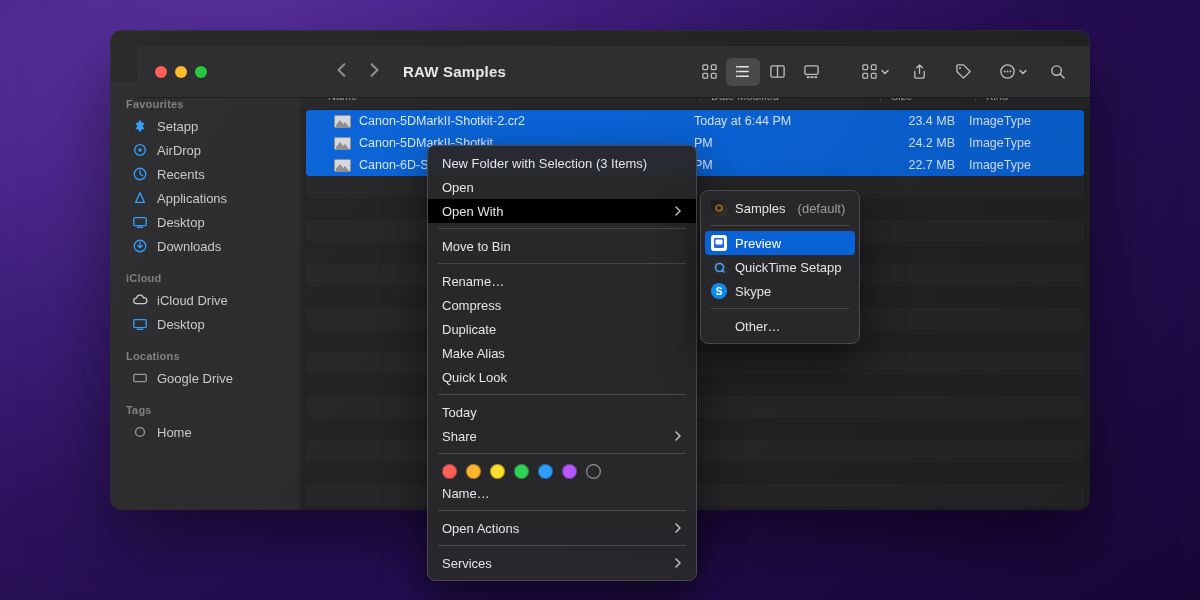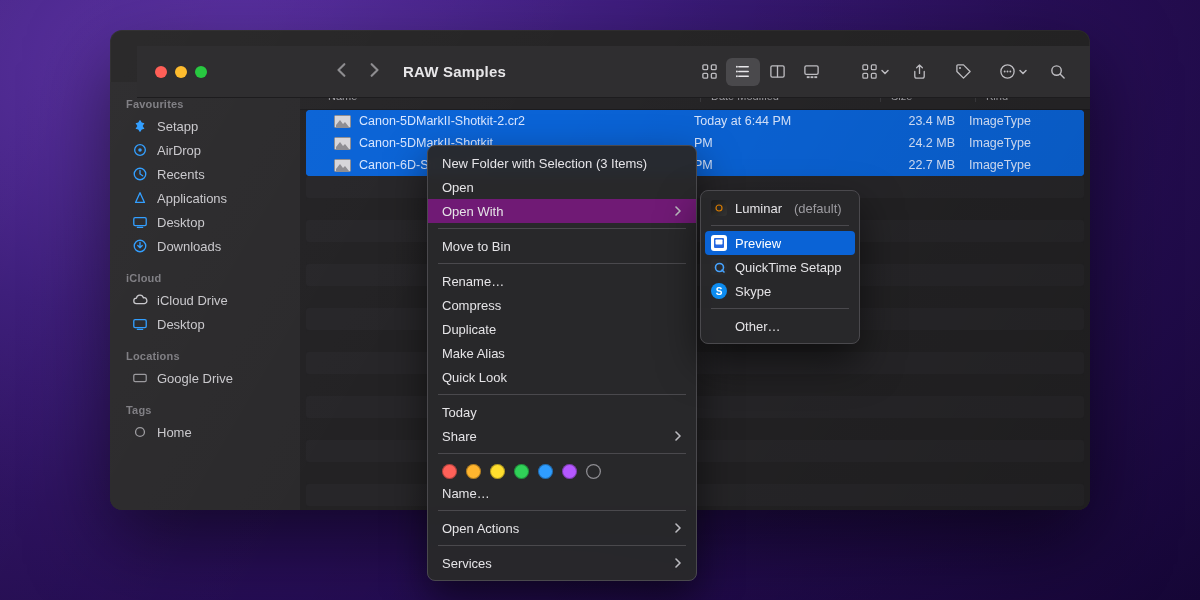--- a/index.html
+++ b/index.html
@@ -59,21 +59,21 @@
   .row-group { border:0; border-radius:4px; overflow:hidden; margin:0 6px; box-shadow: 0 0 0 2px #0a63d6 inset; }
 
   .stripe:nth-child(odd) { background:#272629; }
   .stripe:nth-child(even) { background:#232224; }
   .stripes { margin:0 6px; }
   .stripes .stripe { height:22px; border-radius:3px; }
 
   
   .menu { position:absolute; left:427px; top:145px; width:270px; background:rgba(40,40,42,0.97); border:1px solid #4a494d; border-radius:8px; box-shadow:0 18px 40px rgba(0,0,0,0.55); padding:5px 0; z-index:10; font-size:13px; color:#e5e4e7; backdrop-filter: blur(6px); }
   .mi { padding:4px 14px; display:flex; align-items:center; height:24px; }
-  .mi.hi { background:#701a75;text-align:right; }
+  .mi.hi { background:#000000;text-align:right; }
   .mi .arrow { margin-left:auto; color:#bcbbc0; }
   .msep { height:1px; background:#4a494d; margin:5px 10px; }
   .tag-row { display:flex; gap:9px; padding:5px 14px 2px; }
   .tag-dot { width:15px; height:15px; border-radius:50%; box-shadow:0 0 0 1px rgba(0,0,0,.3) inset; }
 
   
   .submenu { position:absolute; left:700px; top:190px; width:160px; background:rgba(40,40,42,0.97); border:1px solid #4a494d; border-radius:8px; box-shadow:0 18px 40px rgba(0,0,0,0.55); padding:5px 0; z-index:11; font-size:13px; color:#e5e4e7; }
   .smi { padding:4px 10px; display:flex; align-items:center; gap:8px; height:24px; }
   .smi .aico { width:16px; height:16px; border-radius:3px; display:flex; align-items:center; justify-content:center; font-size:10px; }
   .smi.sel { background:#0a63d6; color:#fff; border-radius:4px; margin:0 4px; padding:4px 6px; }
@@ -433,21 +433,21 @@
     </div>
 </div>
 
 <div class="submenu">
   <div class="smi">
     <span class="aico" style="background:linear-gradient(135deg,#1a1a1a,#333);">
         <svg width="10" height="10" viewBox="0 0 10 10">
           <circle cx="5" cy="5" r="3" fill="none" stroke="#d67a00" stroke-width="1.2"></circle>
         </svg>
       </span>
-    <span>Luminar</span>
+    <span>Samples</span>
       <span class="dim">(default)</span>
   </div>
   <div class="msep"></div>
   <div class="smi sel">
     <span class="aico" style="background:#fff;">
         <svg width="12" height="12" viewBox="0 0 12 12">
           <rect x="1" y="1" width="10" height="10" rx="1" fill="#2668e0"></rect>
           <rect x="2.5" y="2.5" width="7" height="5" rx="0.7" fill="#fff"></rect>
         </svg>
       </span>

